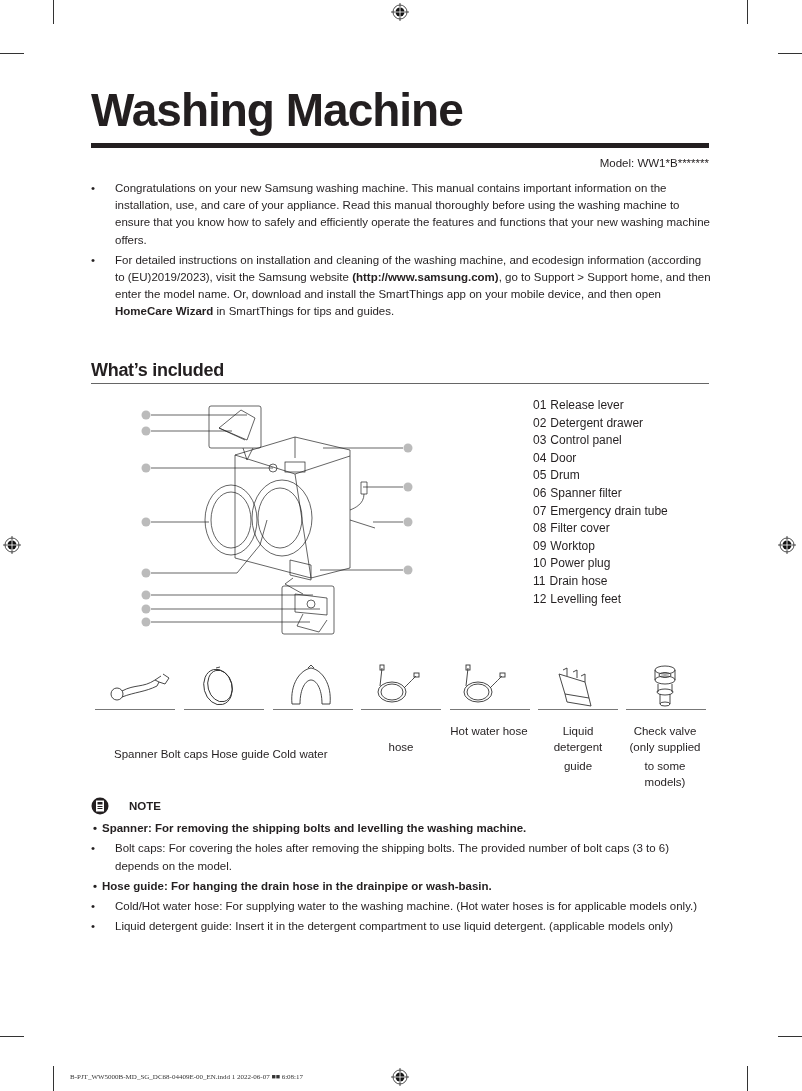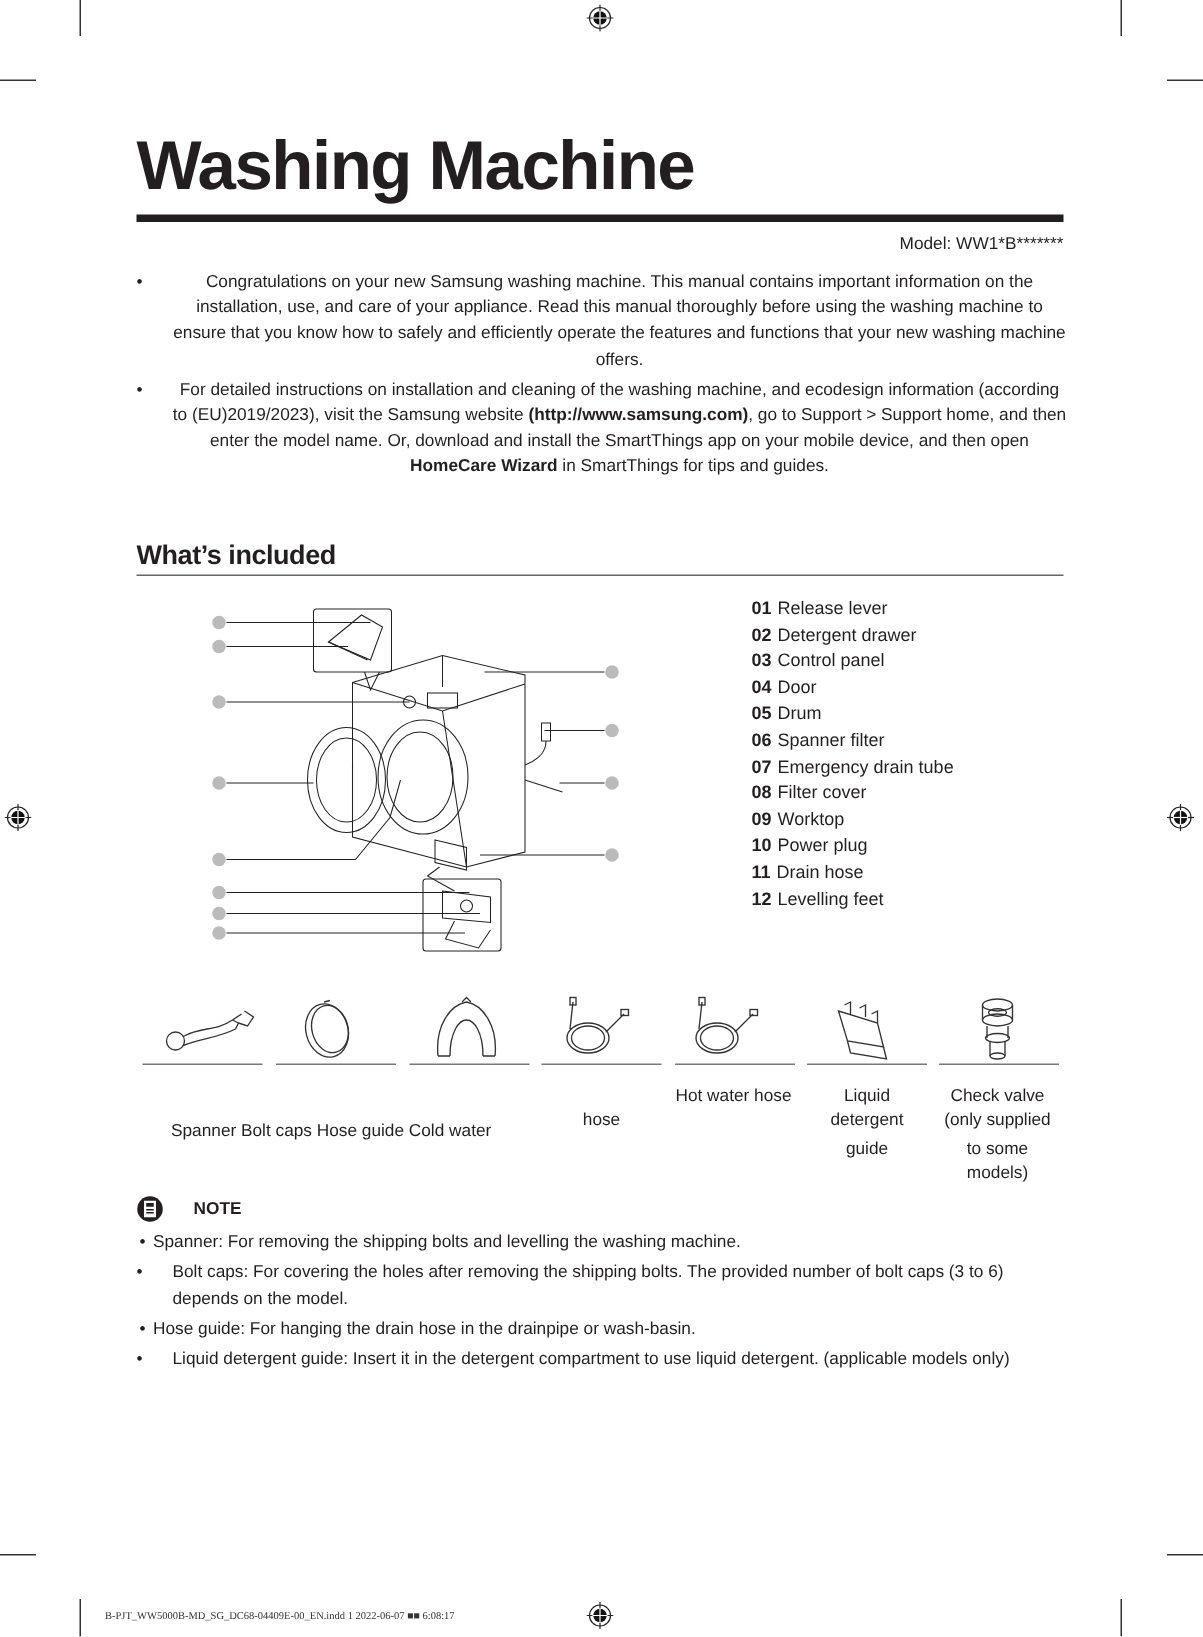--- a/index.html
+++ b/index.html
@@ -6,39 +6,39 @@
   body { width:802px; height:1091px; position:relative; overflow:hidden; font-family:"Liberation Sans", sans-serif; color:#231f20; }
   .abs { position:absolute; }
   
   .crop-v { position:absolute; width:1px; background:#333; }
   .crop-h { position:absolute; height:1px; background:#333; }
   .reg { position:absolute; width:18px; height:18px; }
   
   .title { position:absolute; left:91px; top:84px; font-size:46px; font-weight:bold; letter-spacing:-1px; line-height:52px; color:#231f20; }
   .title-rule { position:absolute; left:91px; top:143px; width:618px; height:5px; background:#231f20; }
   .model { position:absolute; right:93px; top:157px; font-size:11.5px; }
-  .intro { position:absolute; left:91px; top:180px; width:620px; font-size:11.5px; line-height:17.2px;text-align:center; }
+  .intro { position:absolute; left:91px; top:180px; width:620px; font-size:11.5px; line-height:17.2px; }
   .intro .b { position:relative; padding-left:24px; margin-bottom:3px; }
   .intro .b::before { content:"•"; position:absolute; left:0; top:0; }
   .bold { font-weight:bold; }
   .section-h { position:absolute; left:91px; top:360px; font-size:18px; font-weight:bold; letter-spacing:-0.3px; }
   .section-rule { position:absolute; left:91px; top:383px; width:618px; height:1px; background:#666; }
   
   .parts { position:absolute; left:501px; top:397px; font-size:12px; line-height:17.6px; }
   .parts .row { white-space:nowrap; }
-  .parts .num { font-weight:bold; margin-right:4px; }
+  .parts .num { font-weight:normal; margin-right:4px;margin-left:32px; }
   
   .diagram { position:absolute; left:135px; top:400px; width:290px; height:240px; }
   .acc-rule { position:absolute; top:709px; height:1px; background:#777; width:80px; }
   .acc-label { position:absolute; font-size:11.5px; line-height:17px; text-align:center; }
   
   .note-head { position:absolute; left:91px; top:797px; font-size:11.5px; font-weight:bold; display:flex; align-items:center; gap:20px; }
   .notes { position:absolute; left:91px; top:820px; width:620px; font-size:11.5px; line-height:17.5px; }
   .notes .n { position:relative; margin-bottom:2.5px; }
-  .notes .n.tight { padding-left:11px; }
+  .notes .n.tight { padding-left:11px;font-weight:bold; }
   .notes .n.tight::before { content:"•"; position:absolute; left:2px; }
   .notes .n.wide { padding-left:24px; }
   .notes .n.wide::before { content:"•"; position:absolute; left:0; }
   .slug { position:absolute; left:70px; top:1073px; font-family:"Liberation Serif", serif; font-size:7px; color:#333; }
 </style>
 </head>
 <body>
 
 <div class="crop-v" style="left:53px;top:0;height:24px;"></div>
 <div class="crop-v" style="left:747px;top:0;height:24px;"></div>
@@ -261,16 +261,17 @@
       <rect x="6.5" y="5" width="5" height="2.5" fill="#231f20"></rect>
       <rect x="6.5" y="9" width="5" height="1" fill="#231f20"></rect>
       <rect x="6.5" y="11" width="5" height="1" fill="#231f20"></rect>
     </svg>
   <span>NOTE</span>
 </div>
 <div class="notes">
   <div class="n tight">Spanner: For removing the shipping bolts and levelling the washing machine.</div>
   <div class="n wide">Bolt caps: For covering the holes after removing the shipping bolts. The provided number of bolt caps (3 to 6) depends on the model.</div>
   <div class="n tight">Hose guide: For hanging the drain hose in the drainpipe or wash-basin.</div>
+  <div class="n wide">Cold/Hot water hose: For supplying water to the washing machine. (Hot water hoses is for applicable models only.)</div>
   <div class="n wide">Liquid detergent guide: Insert it in the detergent compartment to use liquid detergent. (applicable models only)</div>
 </div>
 
 <div class="slug">B-PJT_WW5000B-MD_SG_DC68-04409E-00_EN.indd   1    2022-06-07   ■■ 6:08:17</div>
 
 </body></html>

